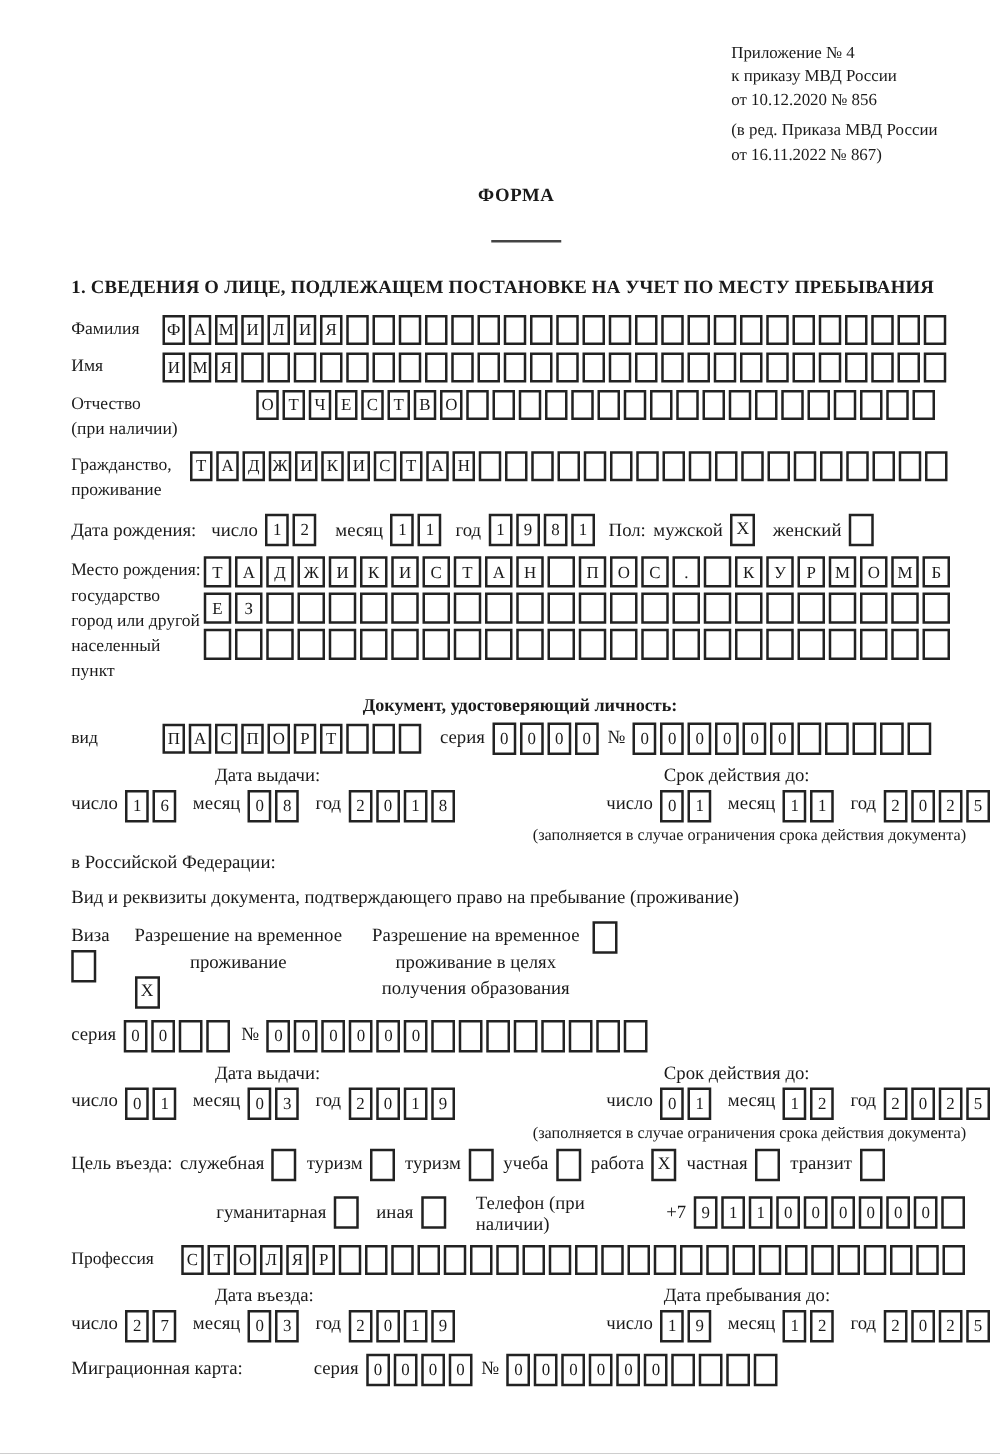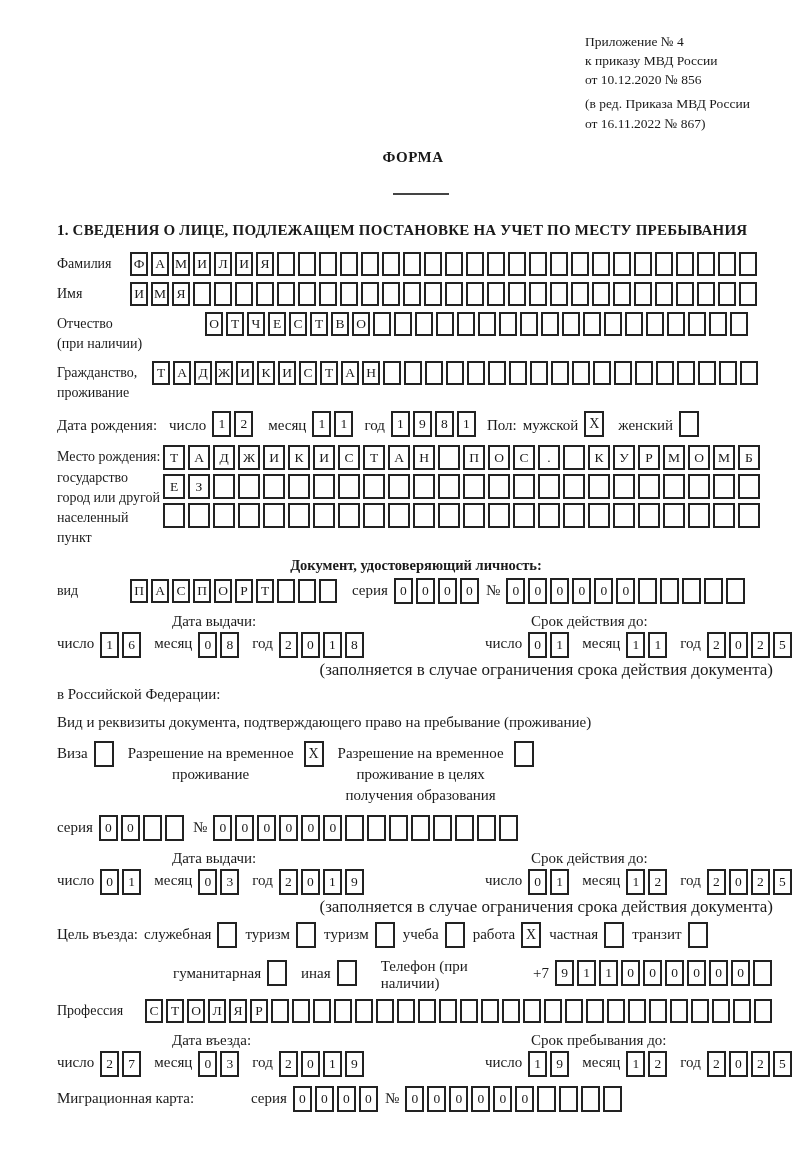--- a/index.html
+++ b/index.html
@@ -34,26 +34,26 @@
   .center-bold { text-align: center; font-weight: bold; font-size: 14.5px; margin-top: 8px; }
   .dlbl { font-size: 15px; margin: 3px 6px 0 0; }
   .dgroup { display: flex; align-items: flex-start; }
   .dgroup .cells { margin-right: 10px; }
   .daterow { display: flex; margin-top: 2px; }
   .datecol-l { width: 368px; flex-shrink: 0; }
   .datecol-r { flex: 1; }
   .dhead { font-size: 15px; margin-top: 7px; }
   .dhead-l { margin-left: 115px; }
   .dhead-r { margin-left: 106px; }
-  .small-note { font-size: 17px; text-align: right; margin-top: 2px; padding-right: 2px; }
+  .small-note { font-size: 13px; text-align: right; margin-top: 2px; padding-right: 2px; }
   .plain { font-size: 15px; line-height: 1.5; }
   .optrow { display: flex; align-items: flex-start; margin-top: 7px; }
   .opt { display: flex; align-items: flex-start; }
   .opt-text { font-size: 15px; text-align: center; line-height: 1.4; padding-top: 2px; }
-  .mr6 { margin-right: 6px; } .mr10 { margin-right: 10px; } .mr14 { margin-right: 14px; }
+  .mr6 { margin-right: 6px; } .mr10 { margin-right: 10px; } .mr14 { margin-right: 14px; flex-direction: column; }
 </style>
 </head>
 <body>
 
 <div class="page">
 
   <div class="appendix">
     <div>Приложение № 4</div>
     <div>к приказу МВД России</div>
     <div>от 10.12.2020 № 856</div>
@@ -594,21 +594,21 @@
         <span class="cell"></span>
         <span class="cell"></span>
       </div>
   </div>
 
   <div class="daterow">
     <div class="datecol-l">
         <div class="dhead dhead-l">Дата въезда:</div>
       </div>
     <div class="datecol-r">
-        <div class="dhead dhead-r">Срок пребывания до:</div>
+        <div class="dhead dhead-r">Дата пребывания до:</div>
       </div>
   </div>
   <div class="daterow">
     <div class="datecol-l dgroup">
       <span class="dlbl">число</span>
       <span class="cells cdate">
           <span class="cell">2</span>
           <span class="cell">7</span>
         </span>
       <span class="dlbl">месяц</span>

